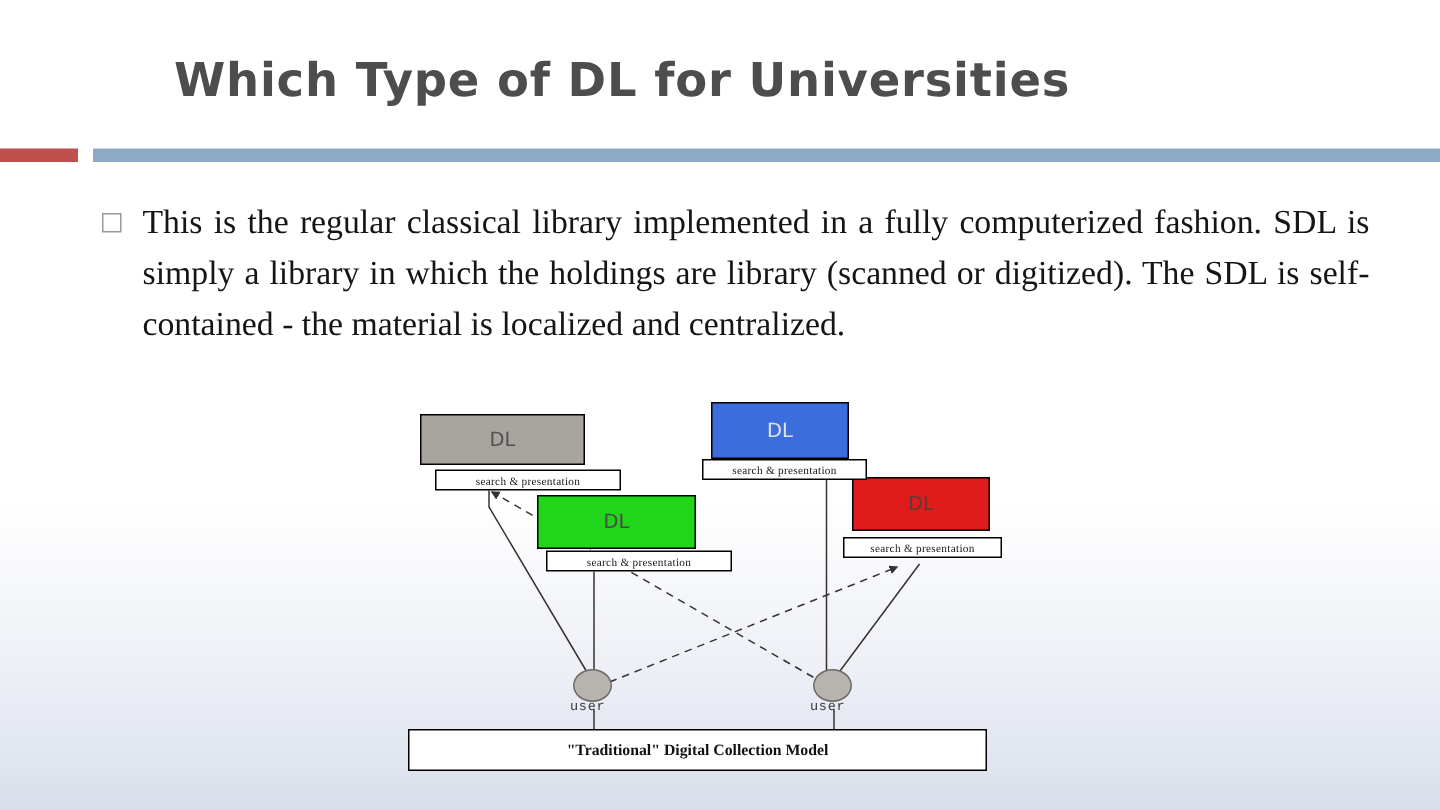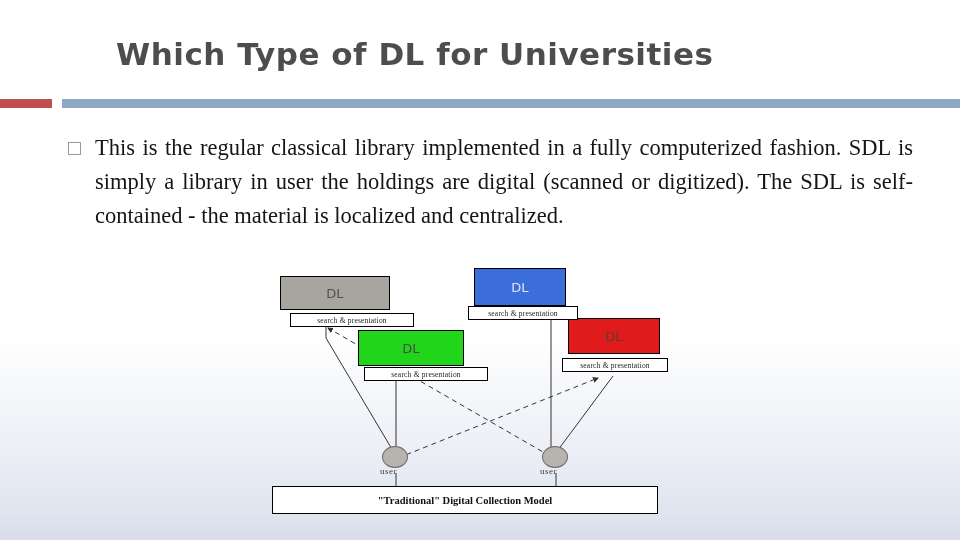--- a/index.html
+++ b/index.html
@@ -120,21 +120,21 @@
     position: absolute;
     width: 26px;
     height: 22px;
     border-radius: 50%;
     background: #b7b3ae;
     border: 1px solid #6e6a66;
     box-sizing: border-box;
   }
   .user-label {
     position: absolute;
-    font-family: Liberation Serif, serif;
+    font-family: Liberation Mono, monospace;
     font-size: 9px;
     color: #3b3b3b;
     letter-spacing: 0.5px;
   }
   .caption-box {
     position: absolute;
     left: 4px;
     top: 218px;
     width: 386px;
     height: 28px;
@@ -163,21 +163,21 @@
 <div class="slide">
 
   <div class="title">Which Type of DL for Universities</div>
 
   <div class="bar-blue"></div>
   <div class="bar-orange"></div>
 
   <div class="body-block">
     <div class="bullet-row">
       <div class="bullet-square"></div>
-      <div class="para">This is the regular classical library implemented in a fully computerized fashion. SDL is simply a library in user the holdings are digital (scanned or digitized). The SDL is self-contained - the material is localized and centralized.</div>
+      <div class="para">This is the regular classical library implemented in a fully computerized fashion. SDL is simply a library in which the holdings are library (scanned or digitized). The SDL is self-contained - the material is localized and centralized.</div>
     </div>
   </div>
 
   <div class="figure">
 
     <svg class="fig-svg" viewBox="0 0 424 256">
       <defs>
         <marker id="arrow" markerWidth="7" markerHeight="7" refX="5" refY="3" orient="auto">
           <path d="M0,0 L6,3 L0,6 z" fill="#333333"></path>
         </marker>

